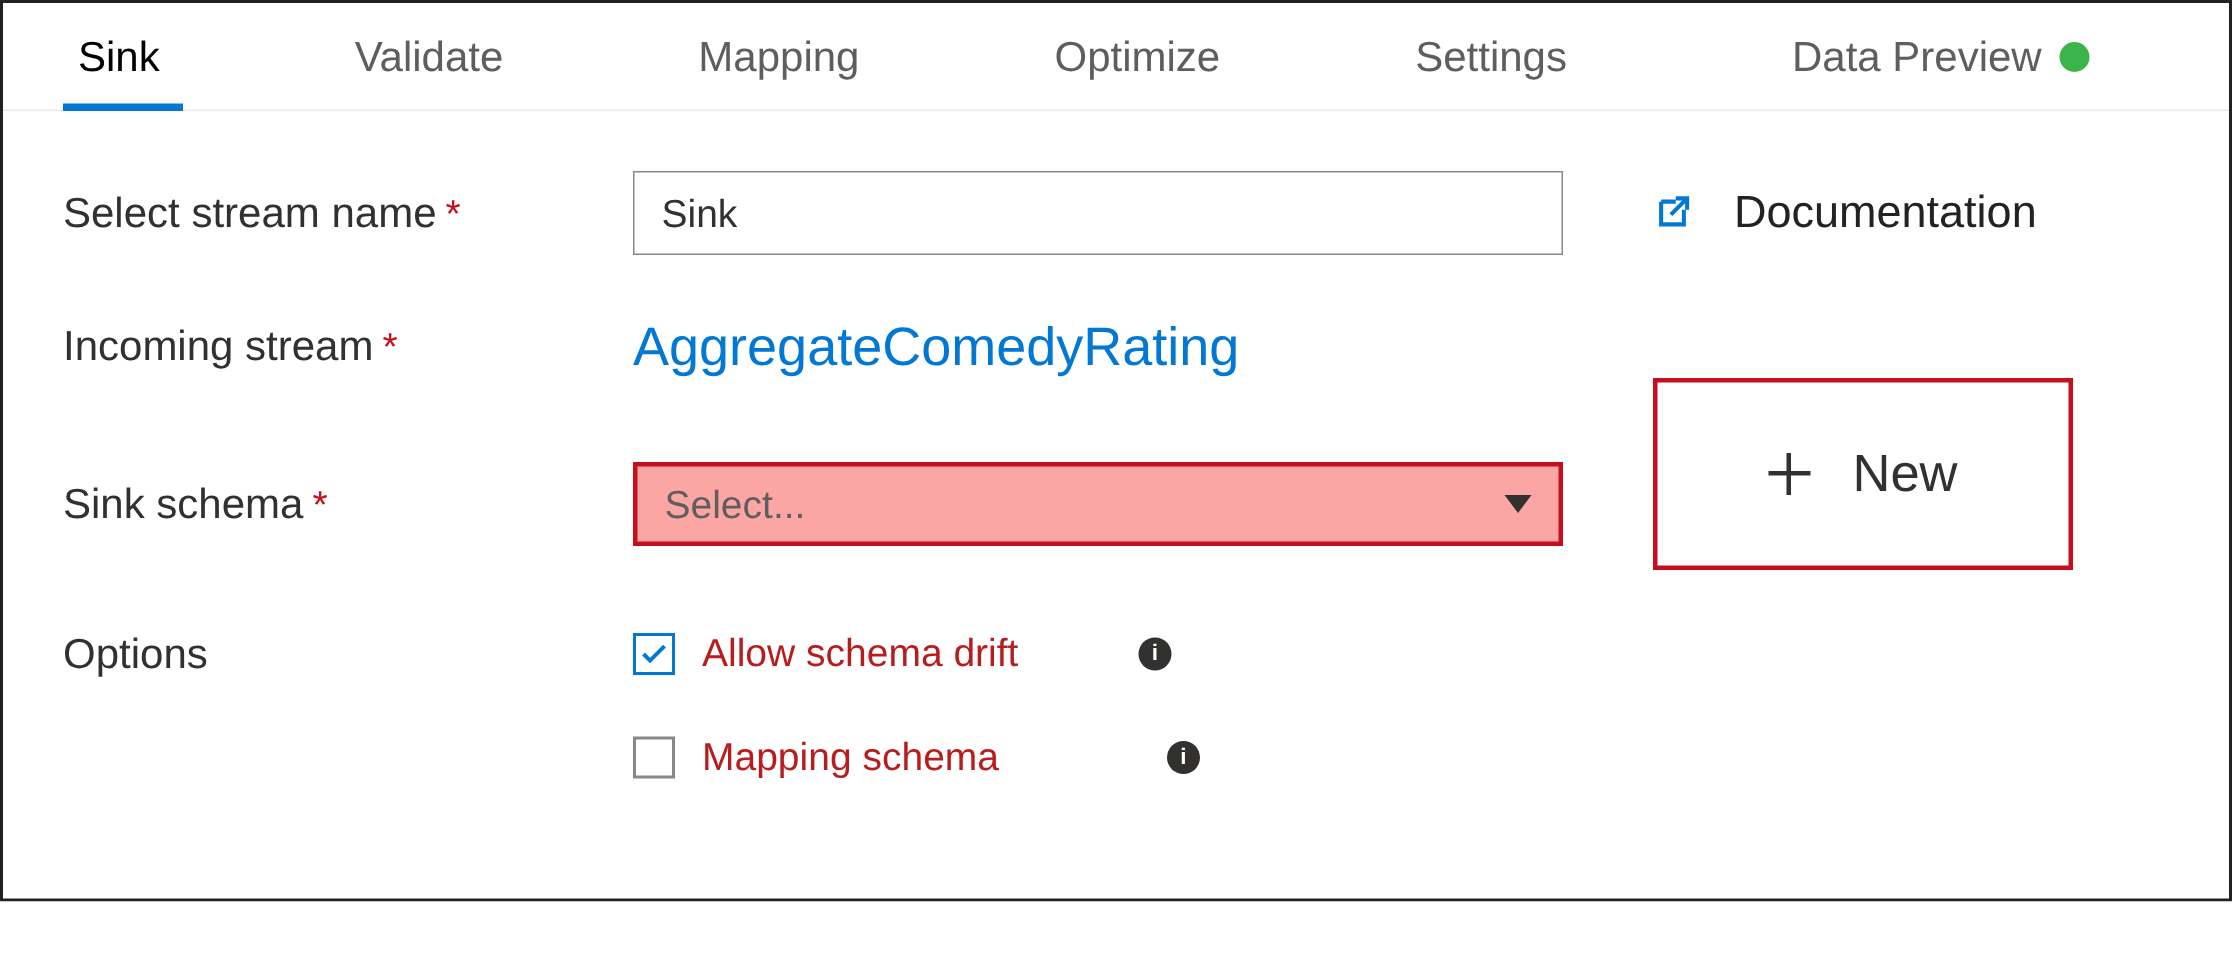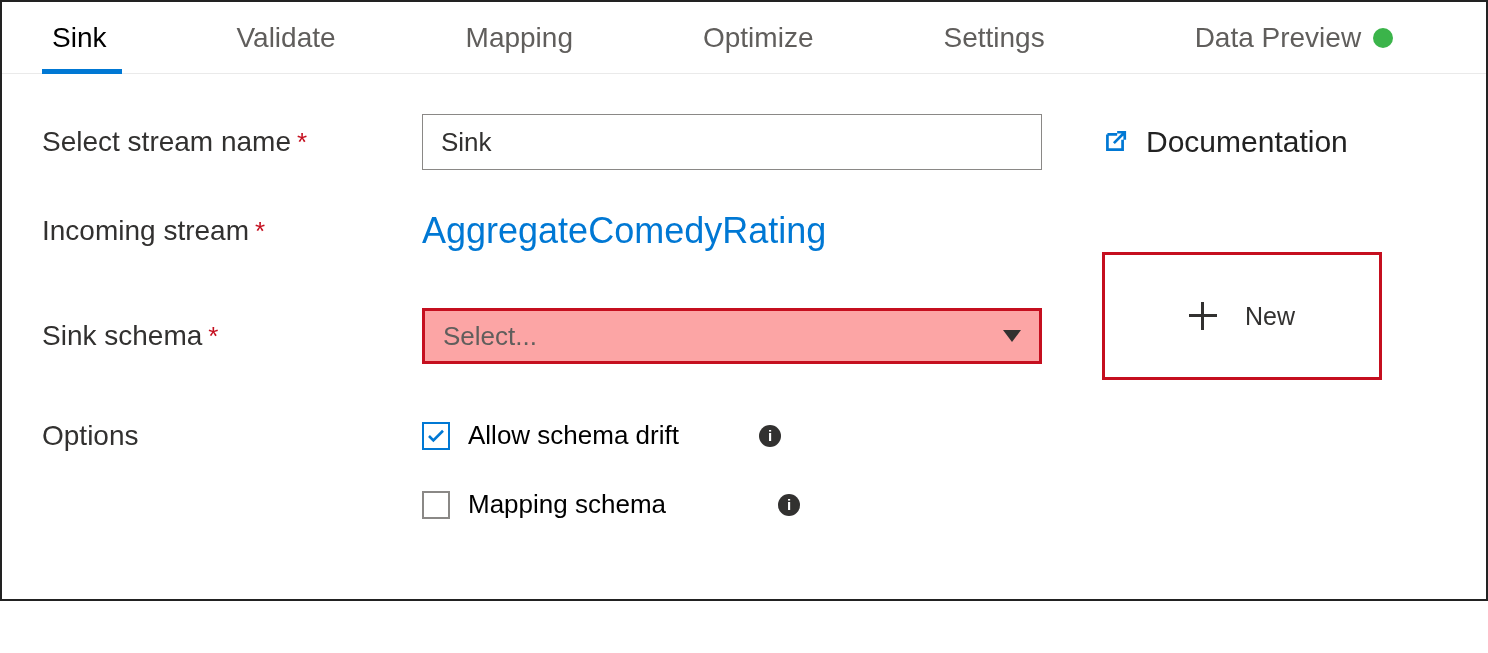--- a/index.html
+++ b/index.html
@@ -117,21 +117,21 @@
     border-top: 12px solid #323130;
   }
   .new-button {
     width: 280px;
     height: 128px;
     border: 3px solid #c50f1f;
     display: flex;
     align-items: center;
     justify-content: center;
     gap: 28px;
-    font-size: 25px;
+    font-size: 35px;
     cursor: pointer;
     margin-top: -40px;
   }
   .plus-icon {
     width: 28px; height: 28px;
     position: relative;
   }
   .plus-icon::before, .plus-icon::after {
     content: "";
     position: absolute;
@@ -139,21 +139,21 @@
   }
   .plus-icon::before {
     left: 12px; top: 0; width: 3px; height: 28px;
   }
   .plus-icon::after {
     top: 12px; left: 0; height: 3px; width: 28px;
   }
   .doc-link {
     display: flex;
     align-items: center;
-    gap: 18px;
+    gap: 28px;
     font-size: 30px;
     color: #222;
     cursor: pointer;
   }
   .ext-icon {
     width: 26px; height: 26px;
     color: #0078d4;
   }
   .checkbox {
     width: 28px; height: 28px;
@@ -167,21 +167,21 @@
   }
   .checkbox[data-checked="true"] {
     border-color: #0078d4;
   }
   .checkmark {
     width: 18px; height: 14px;
     color: #0078d4;
   }
   .opt-label {
     font-size: 26px;
-    color: #000000;
+    color: #b91c1c;
   }
   .info-icon {
     width: 22px; height: 22px;
     border-radius: 50%;
     background: #323130;
     color: #fff;
     display: flex;
     align-items: center;
     justify-content: center;
     font-size: 15px;

